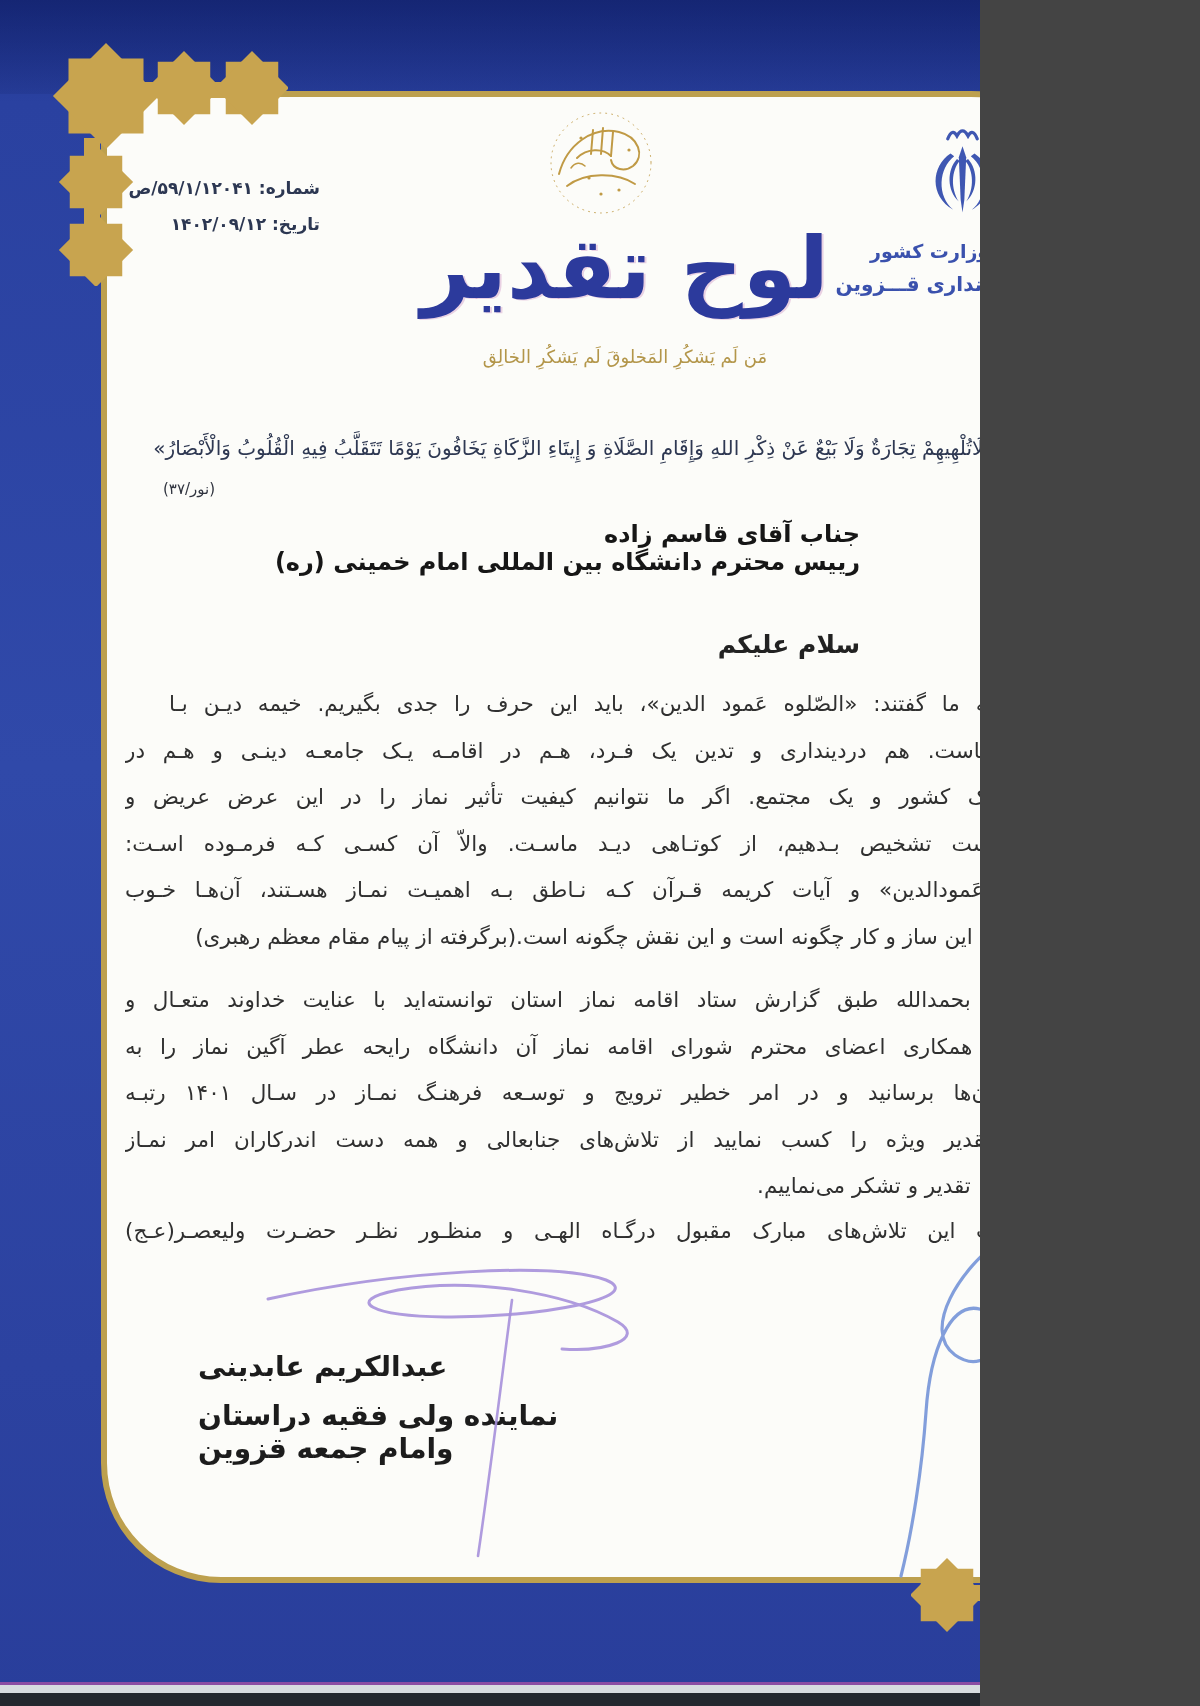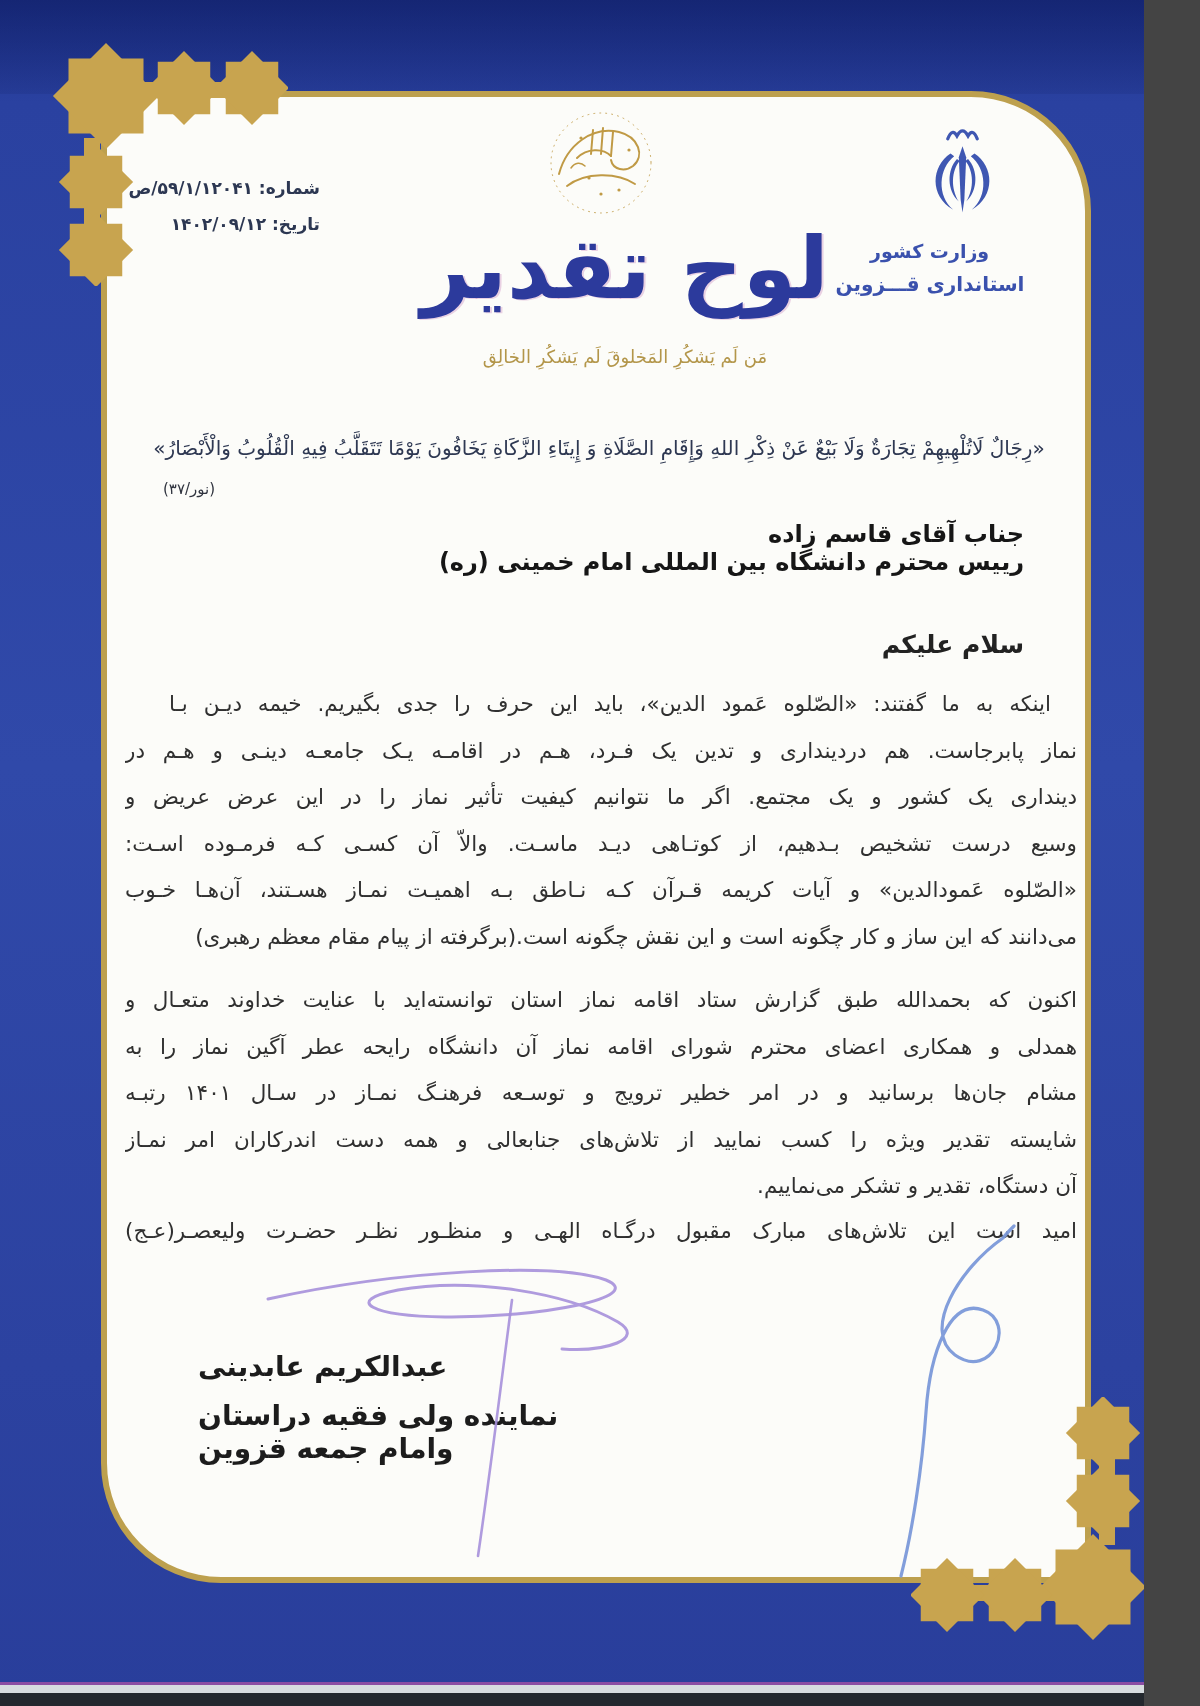--- a/index.html
+++ b/index.html
@@ -1,17 +1,17 @@
 <!DOCTYPE html>
 <html lang="fa"><head>
 <meta charset="utf-8">
 <style>
   html,body{margin:0;padding:0;background:#444;}
   .canvas{
-    position:relative;width:1144px;height:1706px;overflow:hidden;
+    position:relative;width:980px;height:1706px;overflow:hidden;
     font-family:"DejaVu Sans",sans-serif;
     background:linear-gradient(180deg,#1d3390 0%,#2a41a0 6%,#3049a9 45%,#2c42a0 80%,#293e9b 100%);
   }
   .top-shade{position:absolute;left:0;top:0;width:100%;height:94px;
     background:linear-gradient(180deg,rgba(8,16,70,.38),rgba(8,16,70,.10));}
   .page{
     position:absolute;left:101px;top:91px;width:990px;height:1492px;box-sizing:border-box;
     background:#fcfcf9;border:6px solid #bda04e;
     border-radius:4px 120px 4px 120px;
   }

